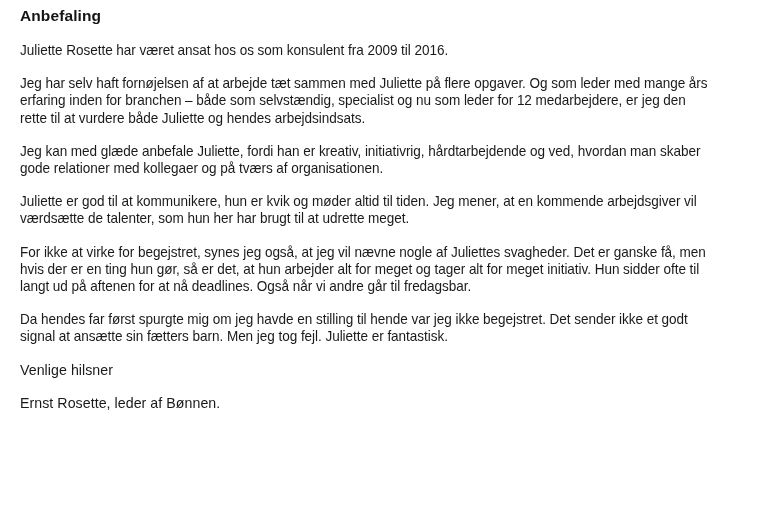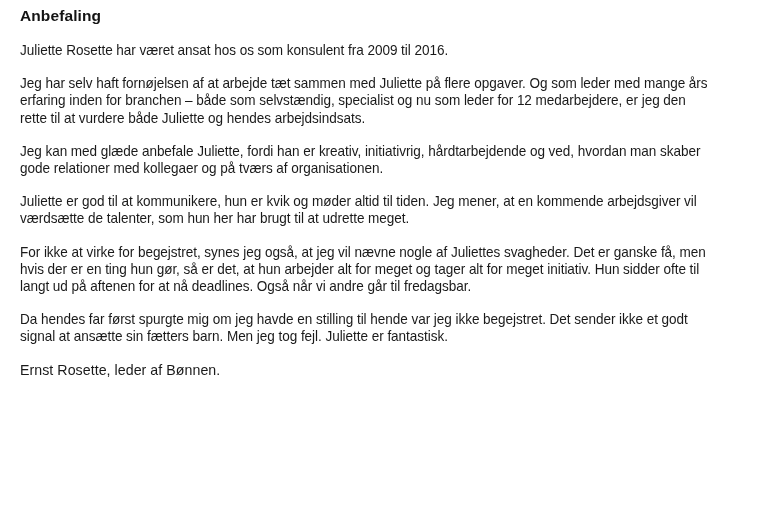--- a/index.html
+++ b/index.html
@@ -83,17 +83,18 @@
     <p class="para">Jeg har selv haft fornøjelsen af at arbejde tæt sammen med Juliette på flere opgaver. Og som leder med mange års erfaring inden for branchen – både som selvstændig, specialist og nu som leder for 12 medarbejdere, er jeg den rette til at vurdere både Juliette og hendes arbejdsindsats.</p>
 
     <p class="para">Jeg kan med glæde anbefale Juliette, fordi han er kreativ, initiativrig, hårdtarbejdende og ved, hvordan man skaber gode relationer med kollegaer og på tværs af organisationen.</p>
 
     <p class="para">Juliette er god til at kommunikere, hun er kvik og møder altid til tiden. Jeg mener, at en kommende arbejdsgiver vil værdsætte de talenter, som hun her har brugt til at udrette meget.</p>
 
     <p class="para">For ikke at virke for begejstret, synes jeg også, at jeg vil nævne nogle af Juliettes svagheder. Det er ganske få, men hvis der er en ting hun gør, så er det, at hun arbejder alt for meget og tager alt for meget initiativ. Hun sidder ofte til langt ud på aftenen for at nå deadlines. Også når vi andre går til fredagsbar.</p>
 
     <p class="para">Da hendes far først spurgte mig om jeg havde en stilling til hende var jeg ikke begejstret. Det sender ikke et godt signal at ansætte sin fætters barn. Men jeg tog fejl. Juliette er fantastisk.</p>
 
+    <p class="para wide sign-off">Venlige hilsner</p>
 
     <p class="para wide signature">Ernst Rosette, leder af Bønnen.</p>
 
   </div>
 </div>
 
 </body></html>

